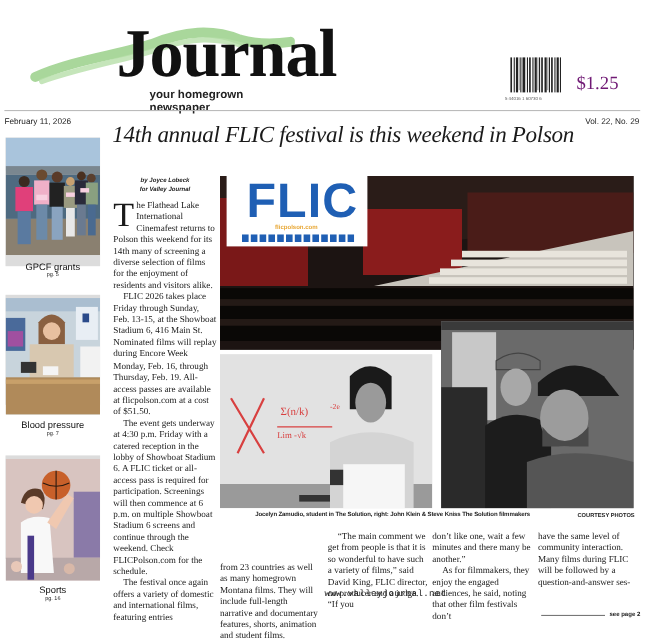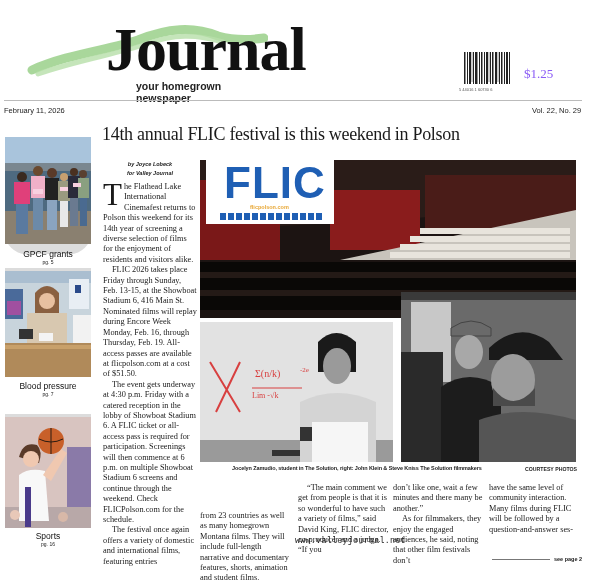--- a/index.html
+++ b/index.html
@@ -7,34 +7,34 @@
   .abs { position:absolute; }
 
   
   .logo-wrap { left:18px; top:14px; width:250px; height:80px; }
   .swoosh { left:0; top:0; width:250px; height:80px; }
   .logo-valley { left:6px; top:18px; font-family:"Liberation Serif", serif; font-size:30px; font-weight:bold; letter-spacing:-1px; color:#111; }
   .logo-journal { left:88px; top:4px; font-family:"Liberation Serif", serif; font-size:62px; line-height:62px; font-weight:bold; letter-spacing:-1px; color:#111;text-align:center; }
   .tagline { left:118px; top:66px; font-family:"Liberation Sans", sans-serif; font-size:10.5px; color:#222;font-weight:bold; }
 
   .barcode { left:458px; top:52px; width:58px; height:40px; }
-  .price { left:524px; top:66px; font-family:"Liberation Serif", serif; font-size:13px; color:#8b5cf6; }
+  .price { left:524px; top:66px; font-family:"Liberation Serif", serif; font-size:17px; color:#701a75; }
 
   .rule-top { left:4px; top:100px; width:578px; height:1px; background:#bbb; }
   .date { left:4px; top:106px; font-family:"Liberation Sans", sans-serif; font-size:7.5px; color:#222; }
   .volume { left:532px; top:106px; font-family:"Liberation Sans", sans-serif; font-size:7.5px; color:#222; }
 
   
   .teaser { left:5px; width:86px; background:#dcdcdc; }
   .teaser-photo { left:0; top:0; width:86px; overflow:hidden; }
   .teaser-label { width:86px; text-align:center; font-family:"Liberation Sans", sans-serif; font-size:8.5px; color:#111; }
   .teaser-page { width:86px; text-align:center; font-family:"Liberation Sans", sans-serif; font-size:5px; color:#222; }
 
   
-  .headline { left:102px; top:124px; font-family:"Liberation Serif", serif; font-size:18px; color:#1a1a1a; white-space:nowrap; letter-spacing:-0.3px; }
+  .headline { left:102px; top:110px; font-family:"Liberation Serif", serif; font-size:21px; color:#1a1a1a; white-space:nowrap; letter-spacing:-0.3px;font-style:italic; }
   .byline { left:100px; top:160px; width:100px; text-align:center; font-family:"Liberation Sans", sans-serif; font-style:italic; font-weight:bold; font-size:5.5px; line-height:9px; color:#222; }
 
   .col { font-family:"Liberation Serif", serif; font-size:8.3px; line-height:10.4px; color:#1a1a1a; }
   .col p { margin:0; text-indent:9px; }
   .col p.first { text-indent:0; }
   .dropcap { float:left; font-size:31px; line-height:24px; margin:1px 2px 0 0; font-family:"Liberation Serif", serif; }
 
   .photo-main { left:200px; top:160px; width:376px; height:158px; background:#1c1412; overflow:hidden; }
   .photo-left { left:200px; top:322px; width:193px; height:140px; background:#e5e5e5; overflow:hidden; }
   .photo-right { left:401px; top:292px; width:175px; height:170px; background:#5a5a5a; overflow:hidden; }
@@ -84,21 +84,21 @@
       <rect x="39.5" y="0" width="1" height="30"></rect>
     </g>
   <text x="1" y="39" font-size="4" font-family="Liberation Sans, sans-serif" fill="#555">5  44016  1  60730  6</text>
 </svg>
 <div class="abs price">$1.25</div>
 
 <div class="abs rule-top"></div>
 <div class="abs date">February 11, 2026</div>
 <div class="abs volume">Vol. 22, No. 29</div>
 
-<div class="abs teaser" style="top:137px;height:117px;border-radius:21px;">
+<div class="abs teaser" style="top:125px;height:117px;">
   <div class="abs teaser-photo" style="height:107px;">
     <svg width="86" height="107" viewBox="0 0 86 107">
       <rect width="86" height="30" fill="#a9c4dc"></rect>
       <rect y="26" width="86" height="8" fill="#7a8790"></rect>
       <rect y="34" width="86" height="40" fill="#4e6a80"></rect>
       <rect y="74" width="86" height="33" fill="#8a8070"></rect>
       <g>
         <circle cx="17" cy="40" r="5" fill="#3a2a20"></circle>
           <rect x="9" y="45" width="16" height="22" fill="#e0407a"></rect>
           <rect x="11" y="67" width="12" height="30" fill="#5a7aa0"></rect>
@@ -171,21 +171,21 @@
   <div class="abs teaser-page" style="top:127px;">pg. 16</div>
 </div>
 
 <div class="abs headline">14th annual FLIC festival is this weekend in Polson</div>
 <div class="abs byline">
   <div>by Joyce Lobeck</div>
   <div>for Valley Journal</div>
 </div>
 
 <div class="abs col" style="left:103px;top:182px;width:94px;">
-  <p class="first"><span class="dropcap">T</span><span>he Flathead Lake International Cinemafest returns to Polson this weekend for its 14th year of screening a diverse selection of films for the enjoyment of residents and visitors alike.</span></p>
+  <p class="first"><span class="dropcap">T</span><span>he Flathead Lake International Cinemafest returns to Polson this weekend for its 14th many of screening a diverse selection of films for the enjoyment of residents and visitors alike.</span></p>
   <p>FLIC 2026 takes place Friday through Sunday, Feb. 13-15, at the Showboat Stadium 6, 416 Main St. Nominated films will replay during Encore Week Monday, Feb. 16, through Thursday, Feb. 19. All-access passes are available at flicpolson.com at a cost of $51.50.</p>
   <p>The event gets underway at 4:30 p.m. Friday with a catered reception in the lobby of Showboat Stadium 6. A FLIC ticket or all-access pass is required for participation. Screenings will then commence at 6 p.m. on multiple Showboat Stadium 6 screens and continue through the weekend. Check FLICPolson.com for the schedule.</p>
   <p>The festival once again offers a variety of domestic and international films, featuring entries</p>
 </div>
 
 <div class="abs photo-main">
   <svg width="376" height="158" viewBox="0 0 376 158">
     <rect width="376" height="158" fill="#1c1412"></rect>
     <path d="M0 0 H376 V40 L200 60 L0 70 Z" fill="#2a1c18"></path>
     <rect x="0" y="20" width="80" height="80" fill="#7a1818"></rect>

